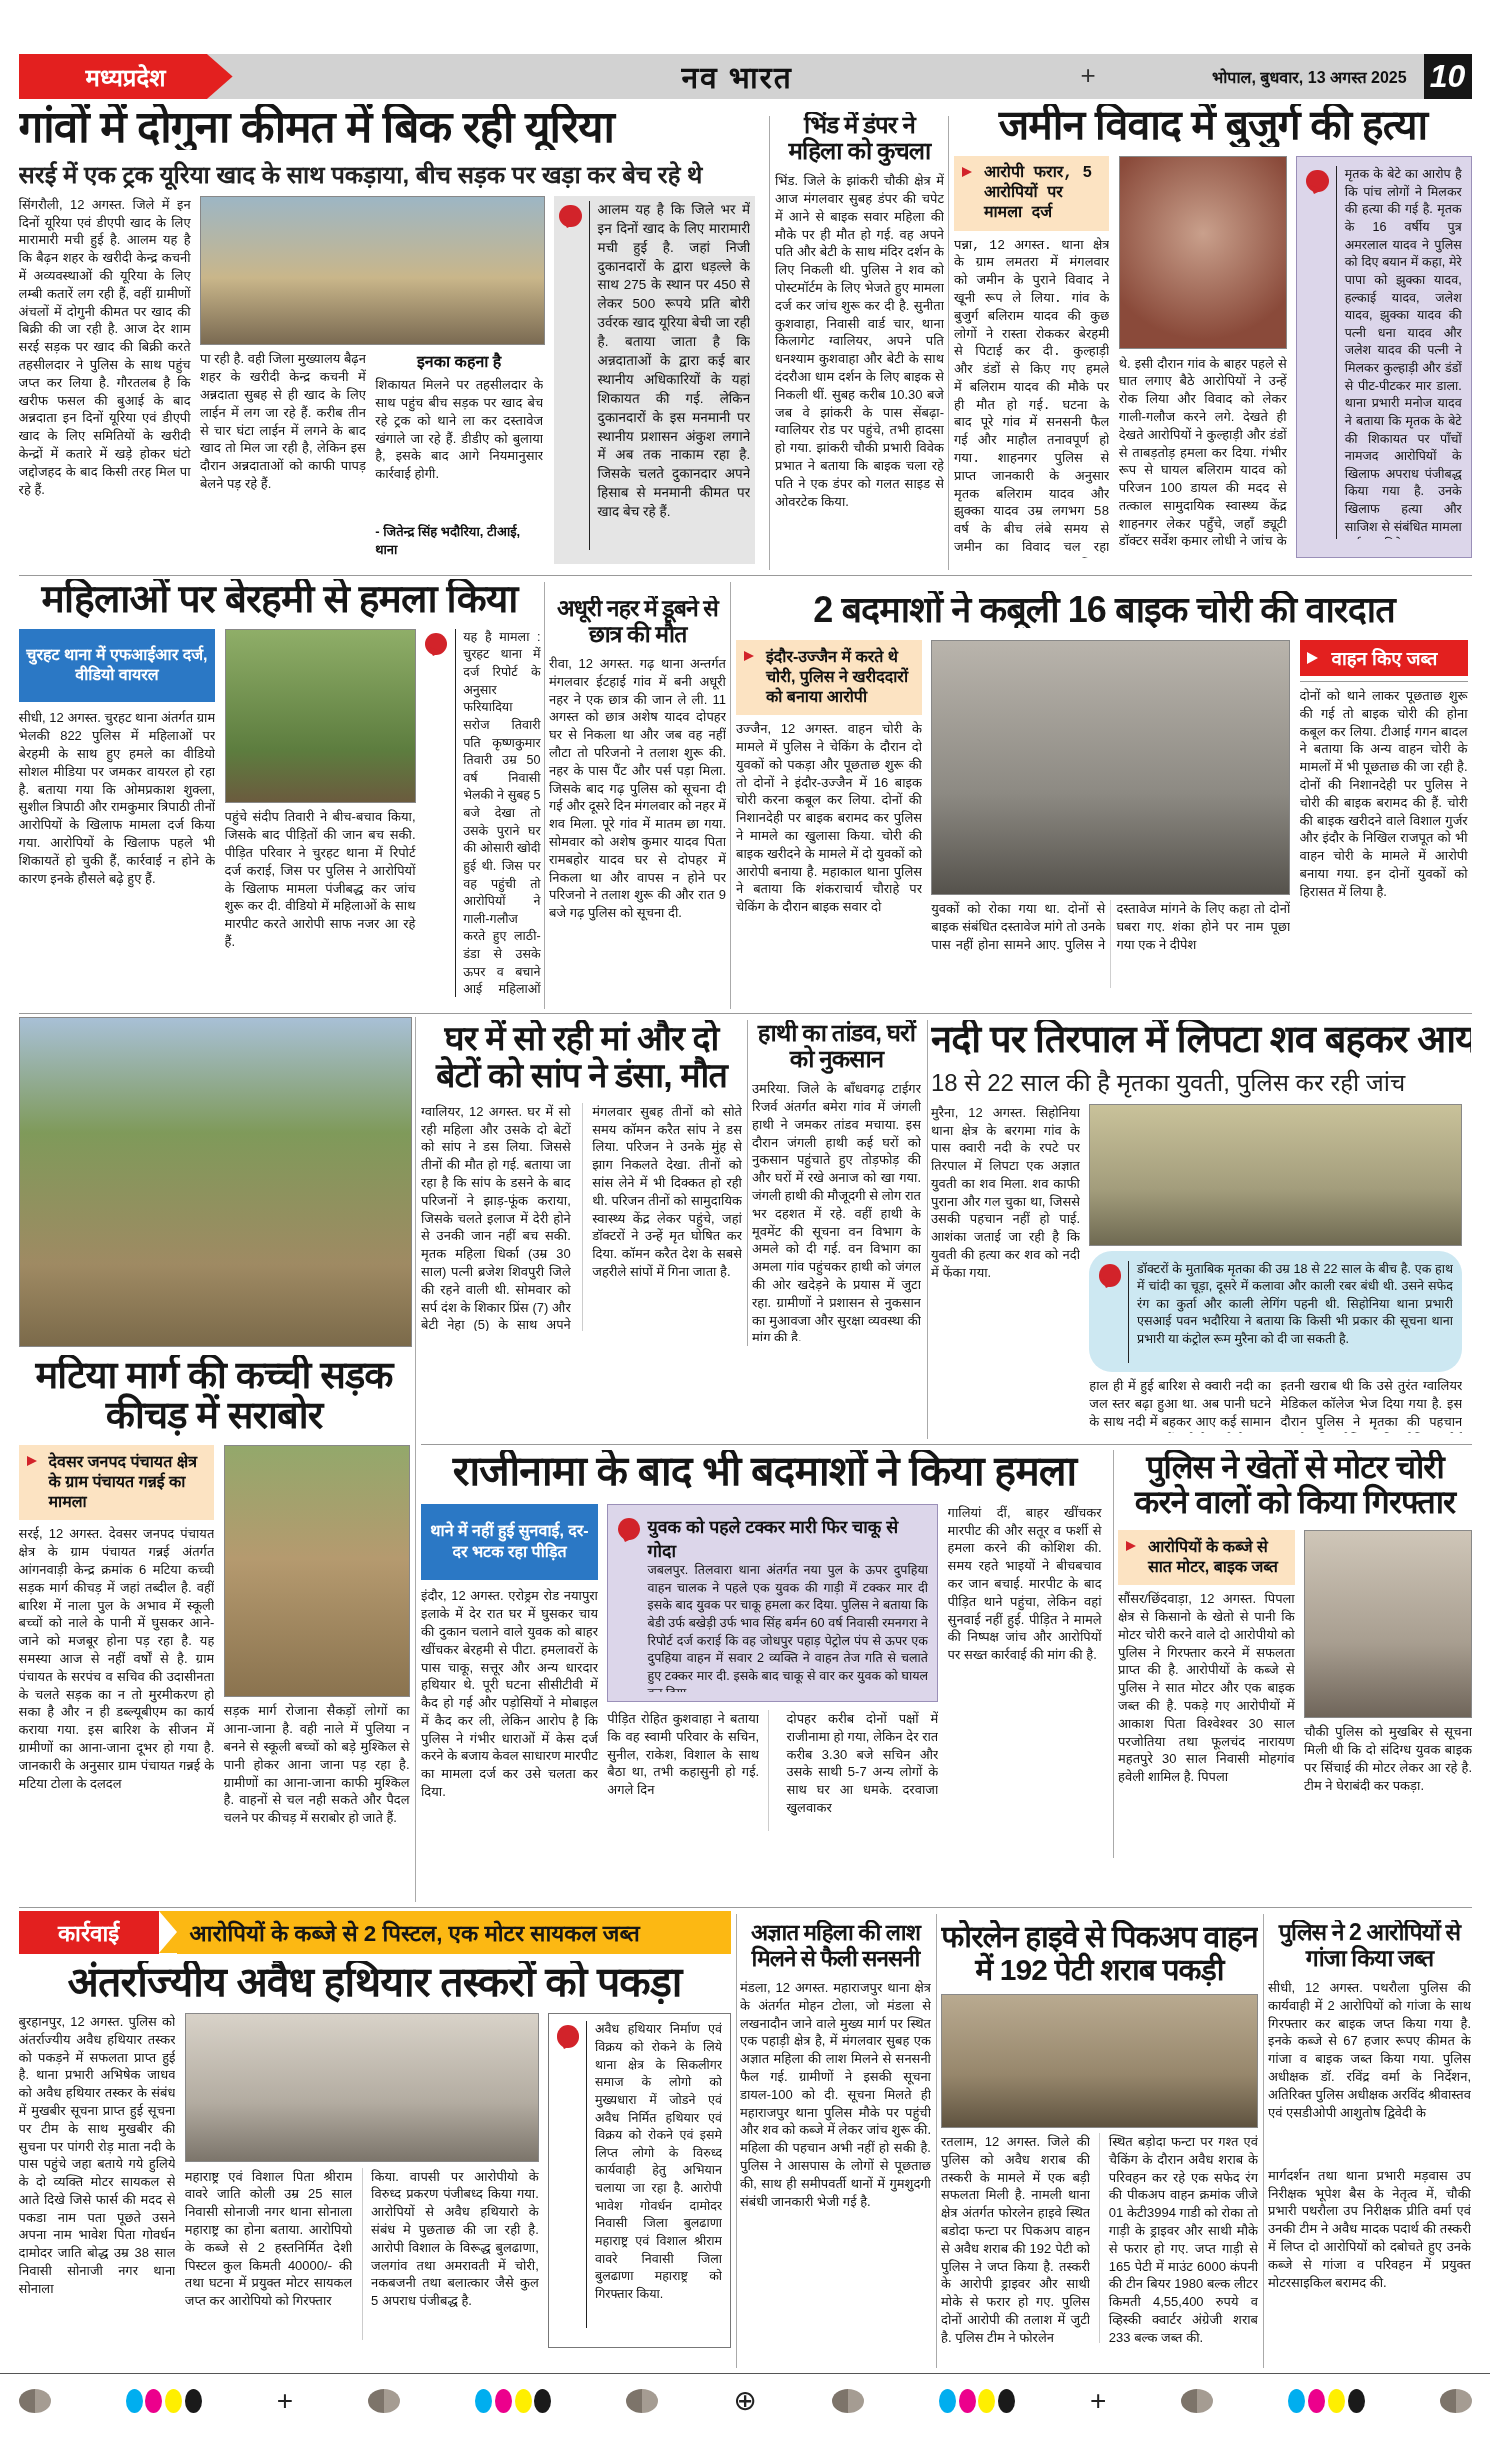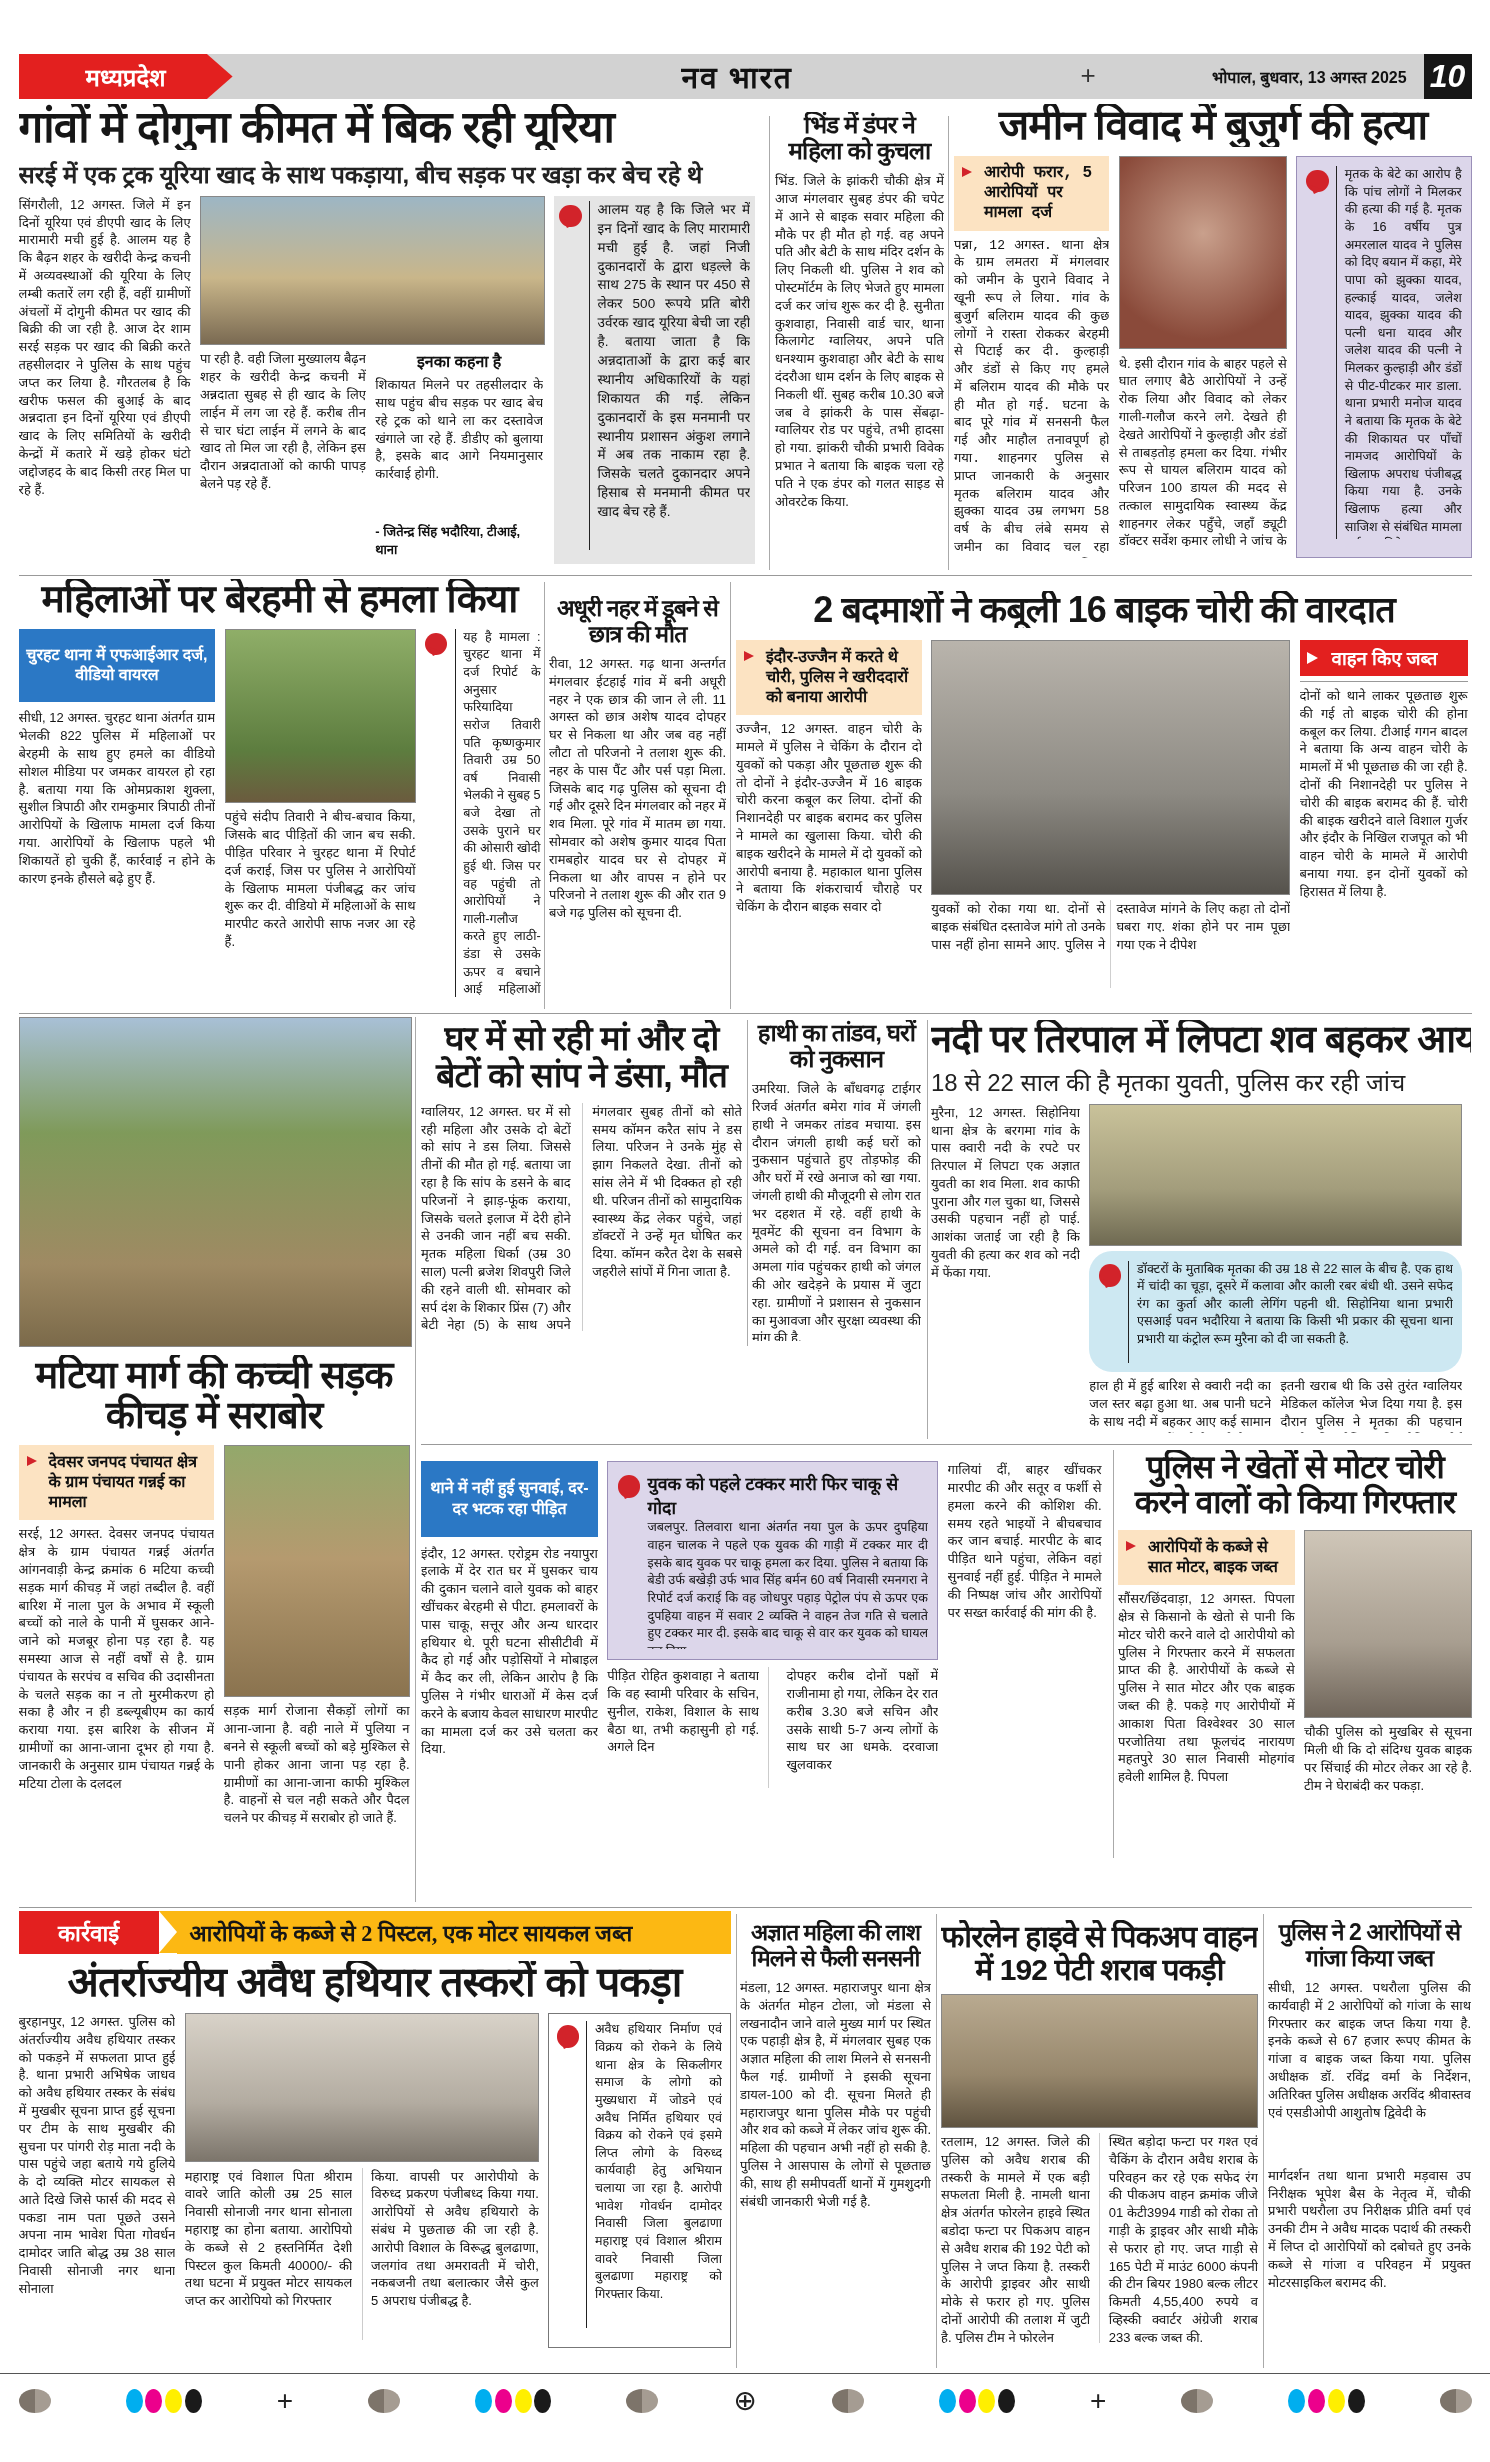--- a/index.html
+++ b/index.html
@@ -208,20 +208,21 @@
         <div class="body" style="margin-top:5.6px;height:363px;">सरई, 12 अगस्त. देवसर जनपद पंचायत क्षेत्र के ग्राम पंचायत गन्नई अंतर्गत आंगनवाड़ी केन्द्र क्रमांक 6 मटिया कच्ची सड़क मार्ग कीचड़ में जहां तब्दील है. वहीं बारिश में नाला पुल के अभाव में स्कूली बच्चों को नाले के पानी में घुसकर आने-जाने को मजबूर होना पड़ रहा है. यह समस्या आज से नहीं वर्षों से है. ग्राम पंचायत के सरपंच व सचिव की उदासीनता के चलते सड़क का न तो मुरमीकरण हो सका है और न ही डब्ल्यूबीएम का कार्य कराया गया. इस बारिश के सीजन में ग्रामीणों का आना-जाना दूभर हो गया है. जानकारी के अनुसार ग्राम पंचायत गन्नई के मटिया टोला के दलदल</div>
       </div>
       <div style="width:186px;">
         <div class="photo" style="width:184px;height:250px;background:linear-gradient(180deg,#93a86b 0%,#b59a6f 45%,#8a734f 100%);"></div>
         <div class="body" style="margin-top:5.6px;height:172px;">सड़क मार्ग रोजाना सैकड़ों लोगों का आना-जाना है. वही नाले में पुलिया न बनने से स्कूली बच्चों को बड़े मुश्किल से पानी होकर आना जाना पड़ रहा है. ग्रामीणों का आना-जाना काफी मुश्किल है. वाहनों से चल नही सकते और पैदल चलने पर कीचड़ में सराबोर हो जाते हैं.</div>
       </div>
     </div>
   </div>
 
   <div class="sec" style="left:421px;top:1450px;width:687px;height:408px;">
+    <div class="hl hl1 ctitle" style="font-size:41px;">राजीनामा के बाद भी बदमाशों ने किया हमला</div>
     <div style="display:flex;gap:9.3px;margin-top:11.2px;">
       <div style="width:177px;">
         <div class="bluebox" style="height:61px;">थाने में नहीं हुई सुनवाई, दर-दर भटक रहा पीड़ित</div>
         <div class="body" style="margin-top:7.5px;height:247px;">इंदौर, 12 अगस्त. एरोड्रम रोड नयापुरा इलाके में देर रात घर में घुसकर चाय की दुकान चलाने वाले युवक को बाहर खींचकर बेरहमी से पीटा. हमलावरों के पास चाकू, सत्तूर और अन्य धारदार हथियार थे. पूरी घटना सीसीटीवी में कैद हो गई और पड़ोसियों ने मोबाइल में कैद कर ली, लेकिन आरोप है कि पुलिस ने गंभीर धाराओं में केस दर्ज करने के बजाय केवल साधारण मारपीट का मामला दर्ज कर उसे चलता कर दिया.</div>
       </div>
       <div style="width:331px;">
         <div class="qpurple">
           <div class="quote">
             <div class="qm"></div>
             <div>
@@ -249,21 +250,21 @@
         </div>
         <div class="body" style="margin-top:5.6px;height:247px;">सौंसर/छिंदवाड़ा, 12 अगस्त. पिपला क्षेत्र से किसानो के खेतो से पानी कि मोटर चोरी करने वाले दो आरोपीयो को पुलिस ने गिरफ्तार करने में सफलता प्राप्त की है. आरोपीयों के कब्जे से पुलिस ने सात मोटर और एक बाइक जब्त की है. पकड़े गए आरोपीयों में आकाश पिता विश्वेश्वर 30 साल परजोतिया तथा फूलचंद नारायण महतपुरे 30 साल निवासी मोहगांव हवेली शामिल है. पिपला</div>
       </div>
       <div style="width:168px;">
         <div class="photo" style="width:166px;height:186px;background:linear-gradient(180deg,#cfc6b8,#a89e90 60%,#6f655a);"></div>
         <div class="body" style="margin-top:5.6px;height:121px;">चौकी पुलिस को मुखबिर से सूचना मिली थी कि दो संदिग्ध युवक बाइक पर सिंचाई की मोटर लेकर आ रहे है. टीम ने घेराबंदी कर पकड़ा.</div>
       </div>
     </div>
   </div>
 
-  <div class="kick" style="left:18.6px;top:1911px;width:712px;font-family:Liberation Serif, serif;">
+  <div class="kick" style="left:18.6px;top:1911px;width:712px;">
     <div class="kickred">कार्रवाई</div>
     <div class="kicknotch"></div>
     <div class="kickstrip hl1">आरोपियों के कब्जे से 2 पिस्टल, एक मोटर सायकल जब्त</div>
   </div>
   <div class="sec" style="left:18.6px;top:1961px;width:712px;height:406px;">
     <div class="hl hl1 ctitle" style="font-size:41px;">अंतर्राज्यीय अवैध हथियार तस्करों को पकड़ा</div>
     <div style="display:flex;gap:9.3px;margin-top:9.3px;">
       <div class="body" style="width:163px;height:335px;">बुरहानपुर, 12 अगस्त. पुलिस को अंतर्राज्यीय अवैध हथियार तस्कर को पकड़ने में सफलता प्राप्त हुई है. थाना प्रभारी अभिषेक जाधव को अवैध हथियार तस्कर के संबंध में मुखबीर सूचना प्राप्त हुई सूचना पर टीम के साथ मुखबीर की सुचना पर पांगरी रोड़ माता नदी के पास पहुंचे जहा बताये गये हुलिये के दो व्यक्ति मोटर सायकल से आते दिखे जिसे फार्स की मदद से पकडा नाम पता पूछते उसने अपना नाम भावेश पिता गोवर्धन दामोदर जाति बोद्ध उम्र 38 साल निवासी सोनाजी नगर थाना सोनाला</div>
       <div style="width:354px;">
         <div class="photo" style="width:352px;height:147px;background:linear-gradient(180deg,#d8d2c8,#b3aca1 60%,#7c756b);"></div>

